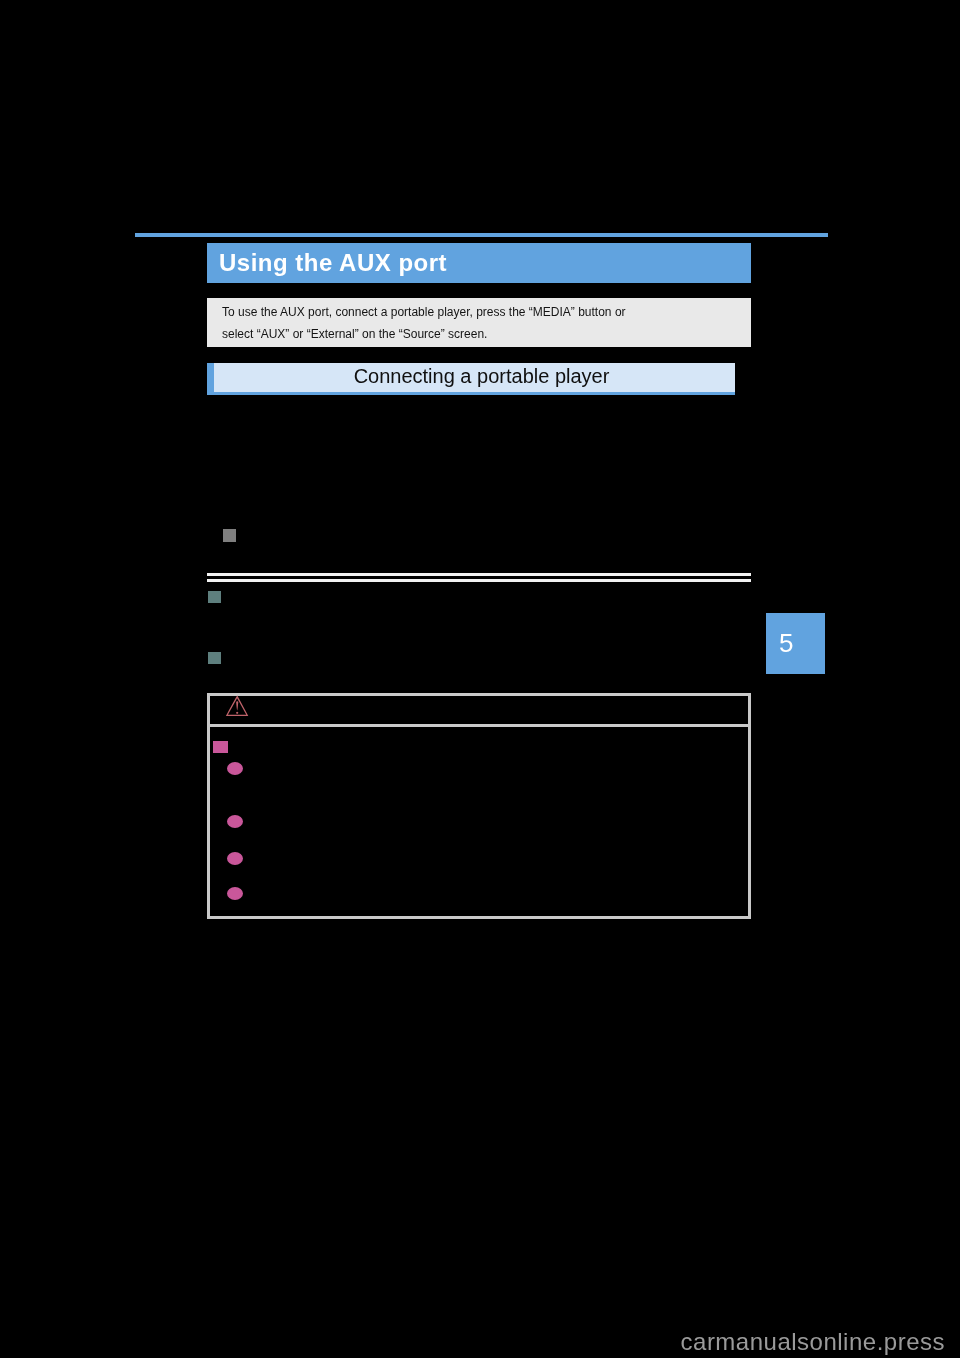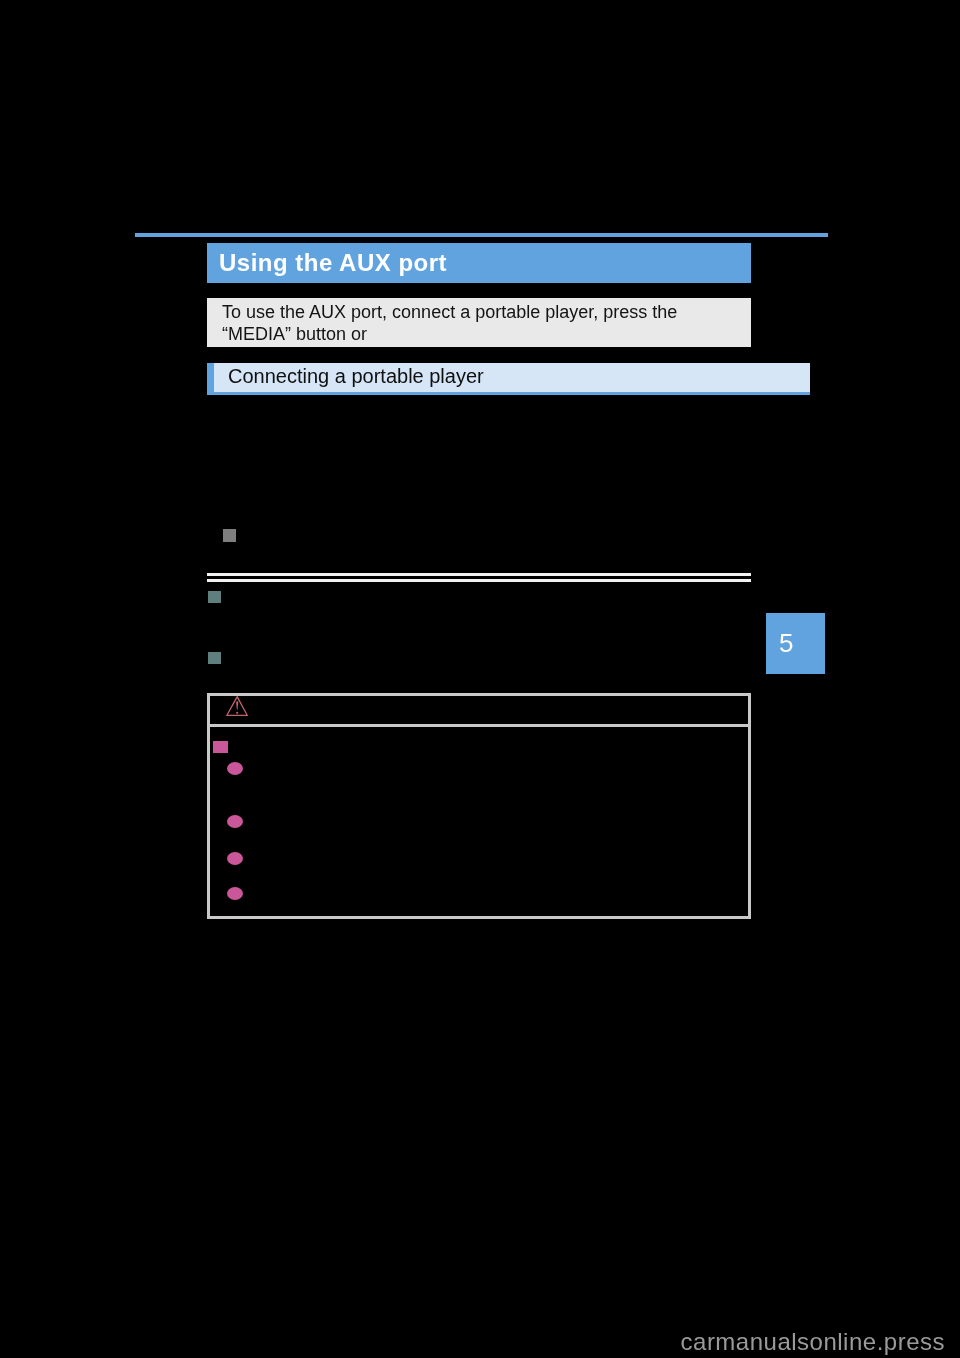--- a/index.html
+++ b/index.html
@@ -9,26 +9,26 @@
   .top-rule{position:absolute;left:135px;top:233px;width:693px;height:4px;
             background:var(--accent_blue);}
 
   .title-bar{position:absolute;left:207px;top:243px;width:544px;height:40px;
              background:var(--accent_blue);}
   .title-bar span{display:block;padding-left:12px;line-height:40px;
                   font-size:24px;font-weight:bold;color:#ffffff;letter-spacing:.5px;}
 
   .intro-box{position:absolute;left:207px;top:298px;width:544px;height:49px;
              background:var(--gray_box);box-sizing:border-box;padding:3px 0 0 15px;}
-  .intro-box div{font-size:18px;line-height:22px;color:#141414;font-weight:500;}
+  .intro-box div{font-size:12px;line-height:22px;color:#141414;font-weight:500;}
 
-  .section-bar{position:absolute;left:207px;width:603px;height:32px;box-sizing:border-box;
+  .section-bar{position:absolute;left:207px;width:528px;height:32px;box-sizing:border-box;
                background:var(--light_blue);
                border-left:7px solid var(--accent_blue);
-               border-bottom:3px solid var(--accent_blue);}
+               border-bottom:3px solid var(--accent_blue);text-align:center;}
   .section-bar span{display:block;padding-left:14px;line-height:27px;
                     font-size:20px;color:#101010;font-weight:500;}
   .section-bar.s1{top:363px;}
   .section-bar.s2{top:430px;}
 
   .marker{position:absolute;}
   .sq-gray{left:223px;top:529px;width:13px;height:13px;background:var(--gray_marker);}
   .sq-teal1{left:208px;top:591px;width:13px;height:12px;background:var(--teal_marker);}
   .sq-teal2{left:208px;top:652px;width:13px;height:12px;background:var(--teal_marker);}
   .sq-pink{left:213px;top:741px;width:15px;height:12px;background:var(--pink_marker);}
@@ -63,20 +63,21 @@
 <div class="page">
 
   <div class="top-rule"></div>
 
   <div class="title-bar">
     <span>Using the AUX port</span>
   </div>
 
   <div class="intro-box">
     <div>To use the AUX port, connect a portable player, press the “MEDIA” button or</div>
+    <div>select “AUX” or “External” on the “Source” screen.</div>
   </div>
 
   <div class="section-bar s1">
     <span>Connecting a portable player</span>
   </div>
 
 
   <div class="marker sq-gray"></div>
 
   <div class="dline l1"></div>

